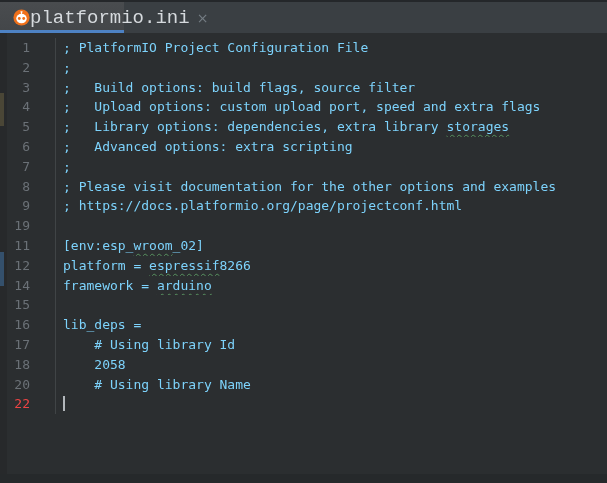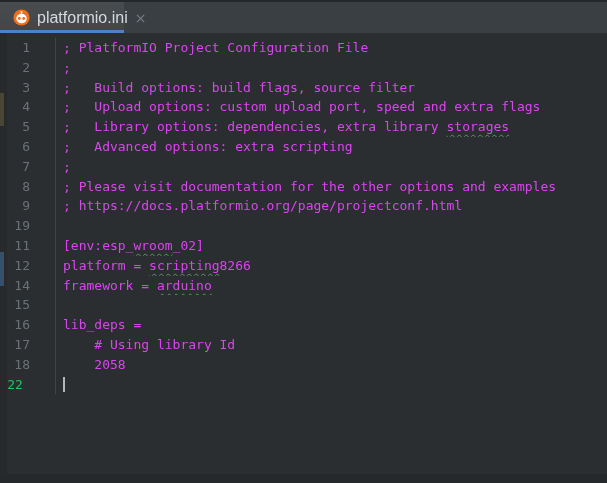--- a/index.html
+++ b/index.html
@@ -30,24 +30,23 @@
   }
   .tab::after {
     content: "";
     position: absolute;
     left: 0; right: 0; bottom: 0;
     height: 3px;
     background: #4d82c4;
   }
   .tab-icon { width: 17px; height: 17px; display: inline-block; flex: none; }
   .tab-label {
-    font-family: Liberation Sans, sans-serif;
-    font-size: 16px;
+    font-family: Liberation Mono, monospace;
+    font-size: 19px;
     color: #d6dade;
-    margin-left: 7px;
     white-space: nowrap;
   }
   .tab-close {
     font-family: "DejaVu Sans", sans-serif;
     font-size: 14px;
     color: #757d84;
     margin-left: 7px;
     line-height: 14px;
     cursor: pointer;
   }
@@ -76,26 +75,26 @@
     font-size: 13px;
   }
   .gutter {
     flex: none;
     width: 56px;
     text-align: right;
     padding-right: 25px;
     color: #6b7177;
     border-right: 1px solid #404446;
   }
-  .row.current .gutter { color: #22c55e; text-align: center; }
+  .row.current .gutter { color: #ef4444; }
   .code {
     flex: 1;
     padding-left: 7px;
     white-space: pre;
-    color: #d946ef;
+    color: #7dd3fc;
     overflow: hidden;
   }
   .sq {
     text-decoration: underline;
     text-decoration-style: wavy;
     text-decoration-color: #57925f;
     text-decoration-thickness: 1px;
     text-underline-offset: 3px;
     text-decoration-skip-ink: none;
   }
@@ -179,41 +178,45 @@
         <div class="row">
           <div class="gutter">19</div>
           <div class="code"></div>
         </div>
         <div class="row">
           <div class="gutter">11</div>
           <div class="code"><span>[env:esp_</span><span class="sq">wroom</span><span>_02]</span></div>
         </div>
         <div class="row">
           <div class="gutter">12</div>
-          <div class="code"><span>platform = </span><span class="sq">scripting</span><span>8266</span></div>
+          <div class="code"><span>platform = </span><span class="sq">espressif</span><span>8266</span></div>
         </div>
         <div class="row">
           <div class="gutter">14</div>
           <div class="code"><span>framework = </span><span class="sq">arduino</span></div>
         </div>
         <div class="row">
           <div class="gutter">15</div>
           <div class="code"></div>
         </div>
         <div class="row">
           <div class="gutter">16</div>
           <div class="code"><span>lib_deps =</span></div>
         </div>
         <div class="row">
           <div class="gutter">17</div>
           <div class="code"><span>    # Using library Id</span></div>
         </div>
         <div class="row">
           <div class="gutter">18</div>
           <div class="code"><span>    2058</span></div>
+        </div>
+        <div class="row">
+          <div class="gutter">20</div>
+          <div class="code"><span>    # Using library Name</span></div>
         </div>
         <div class="row current">
           <div class="gutter">22</div>
           <div class="code"><span class="cursor"></span></div>
         </div>
       </div>
   </div>
 
   <div class="bottom-strip"></div>
 

